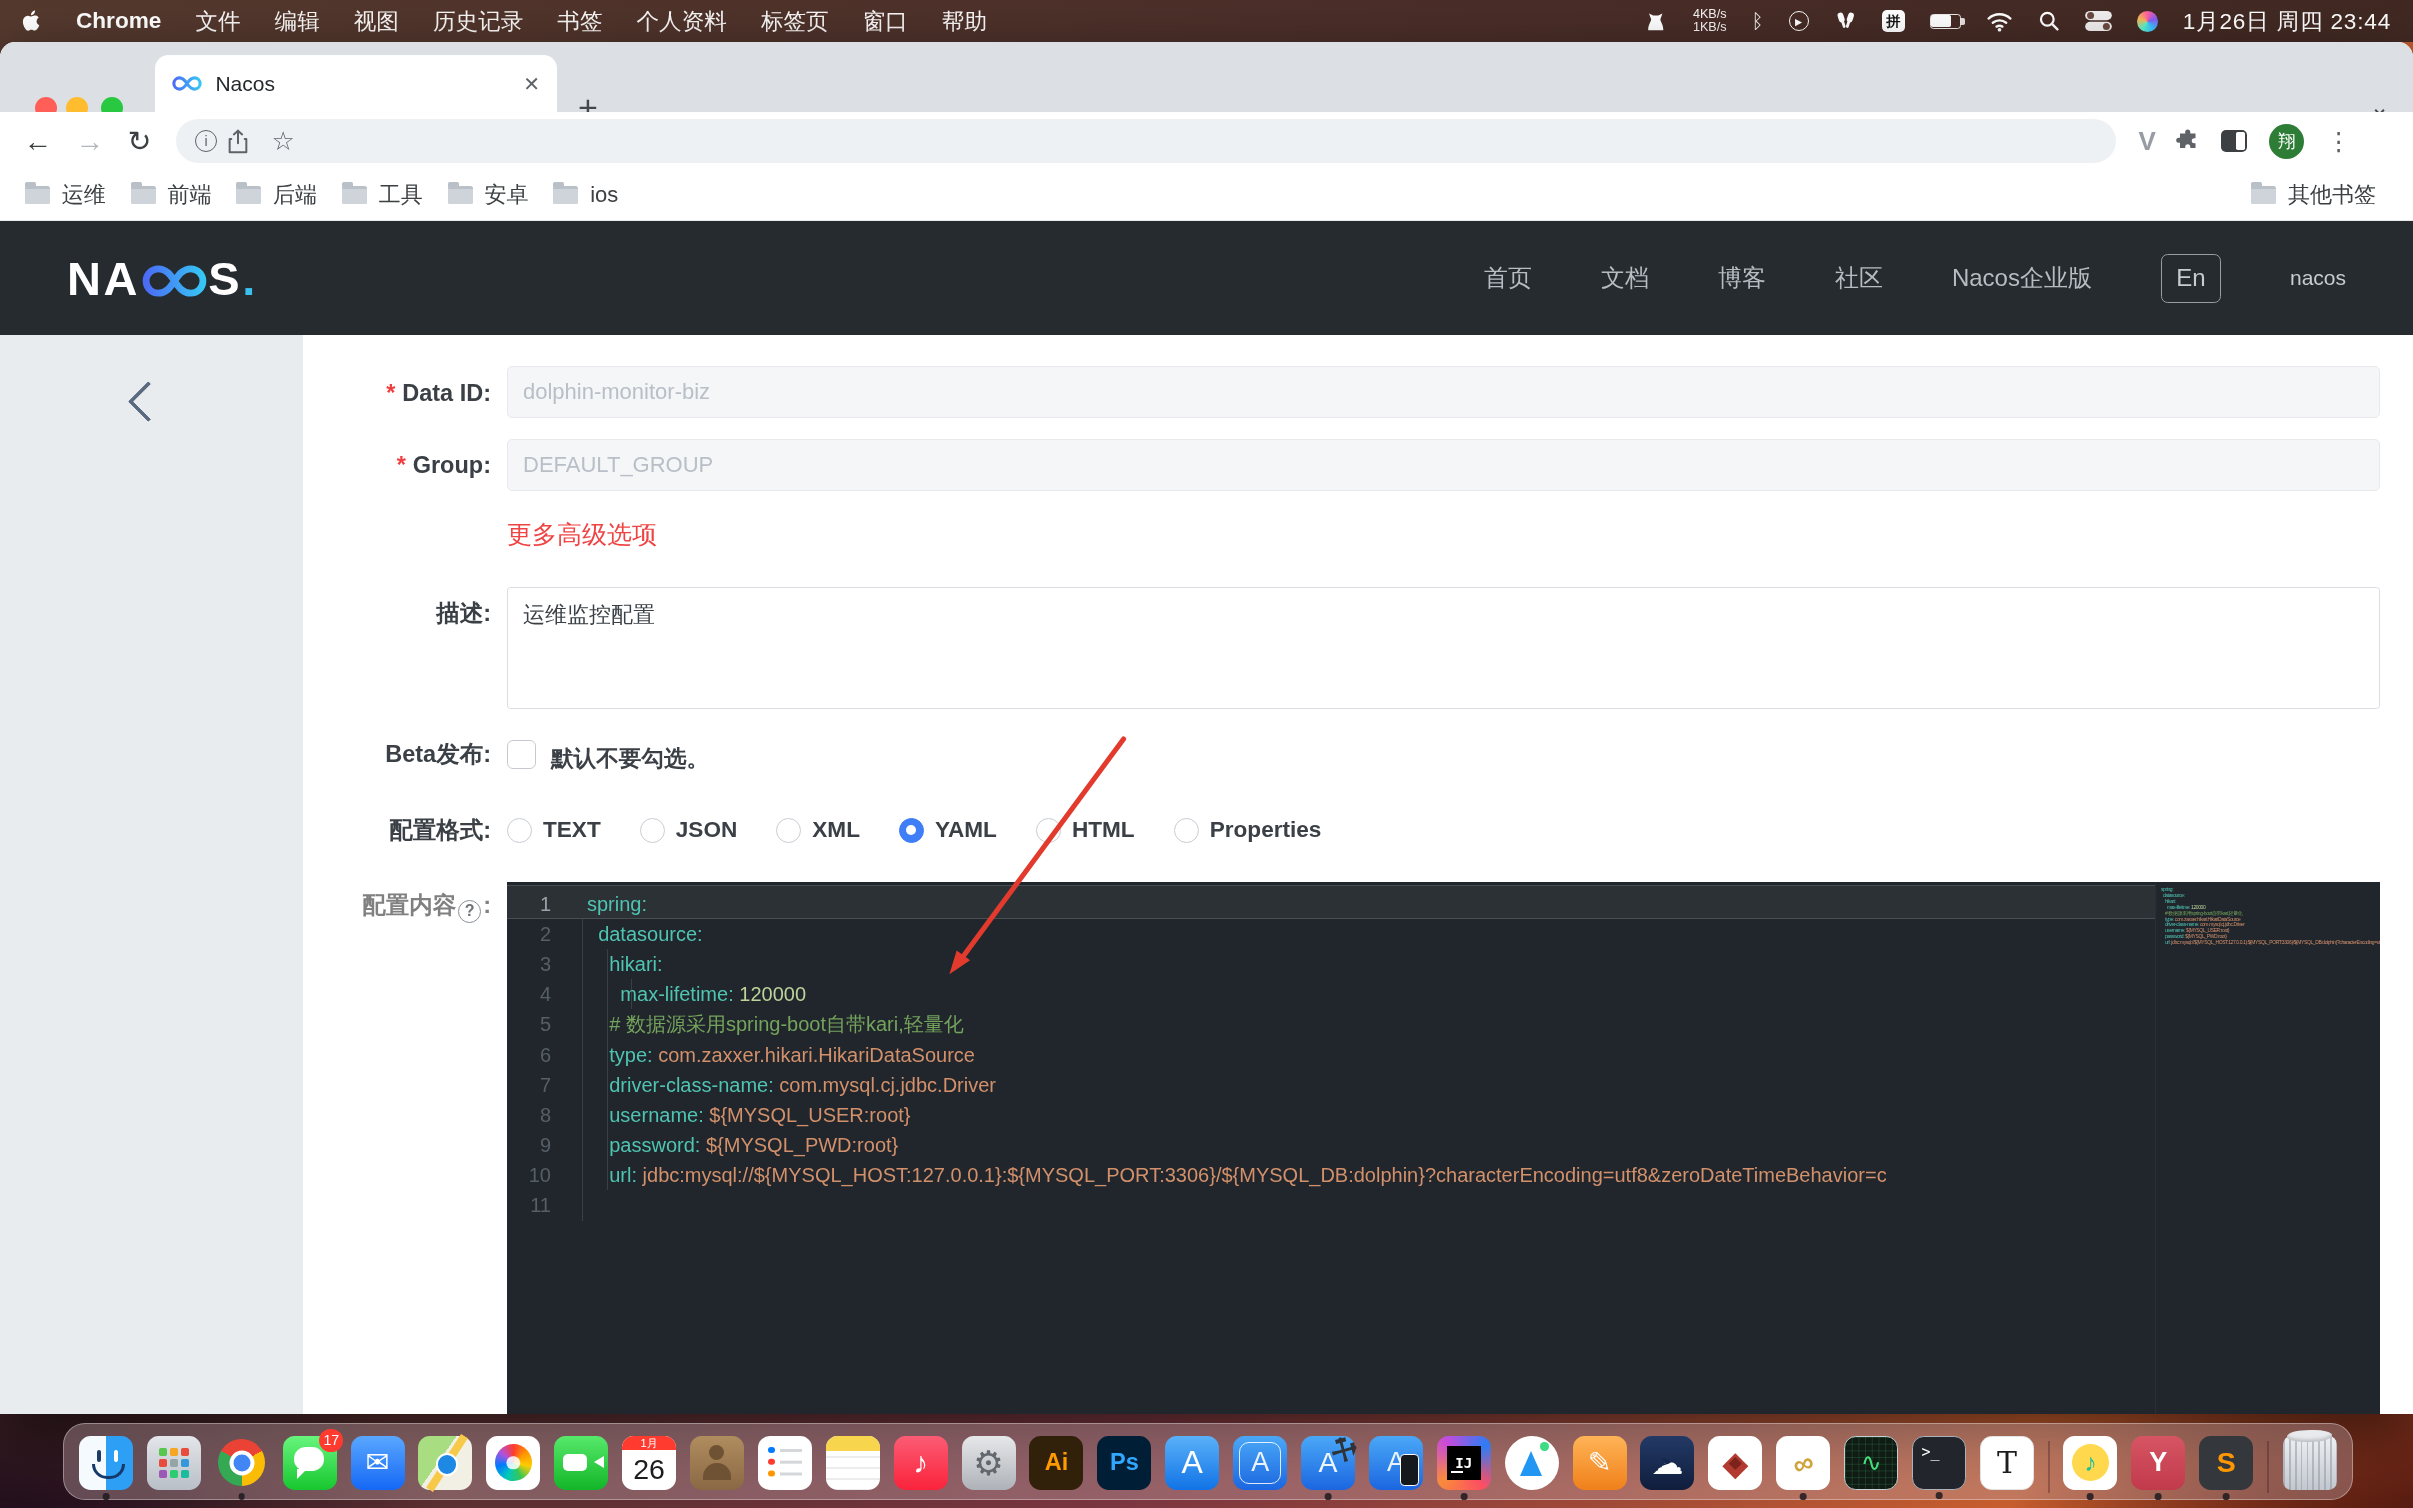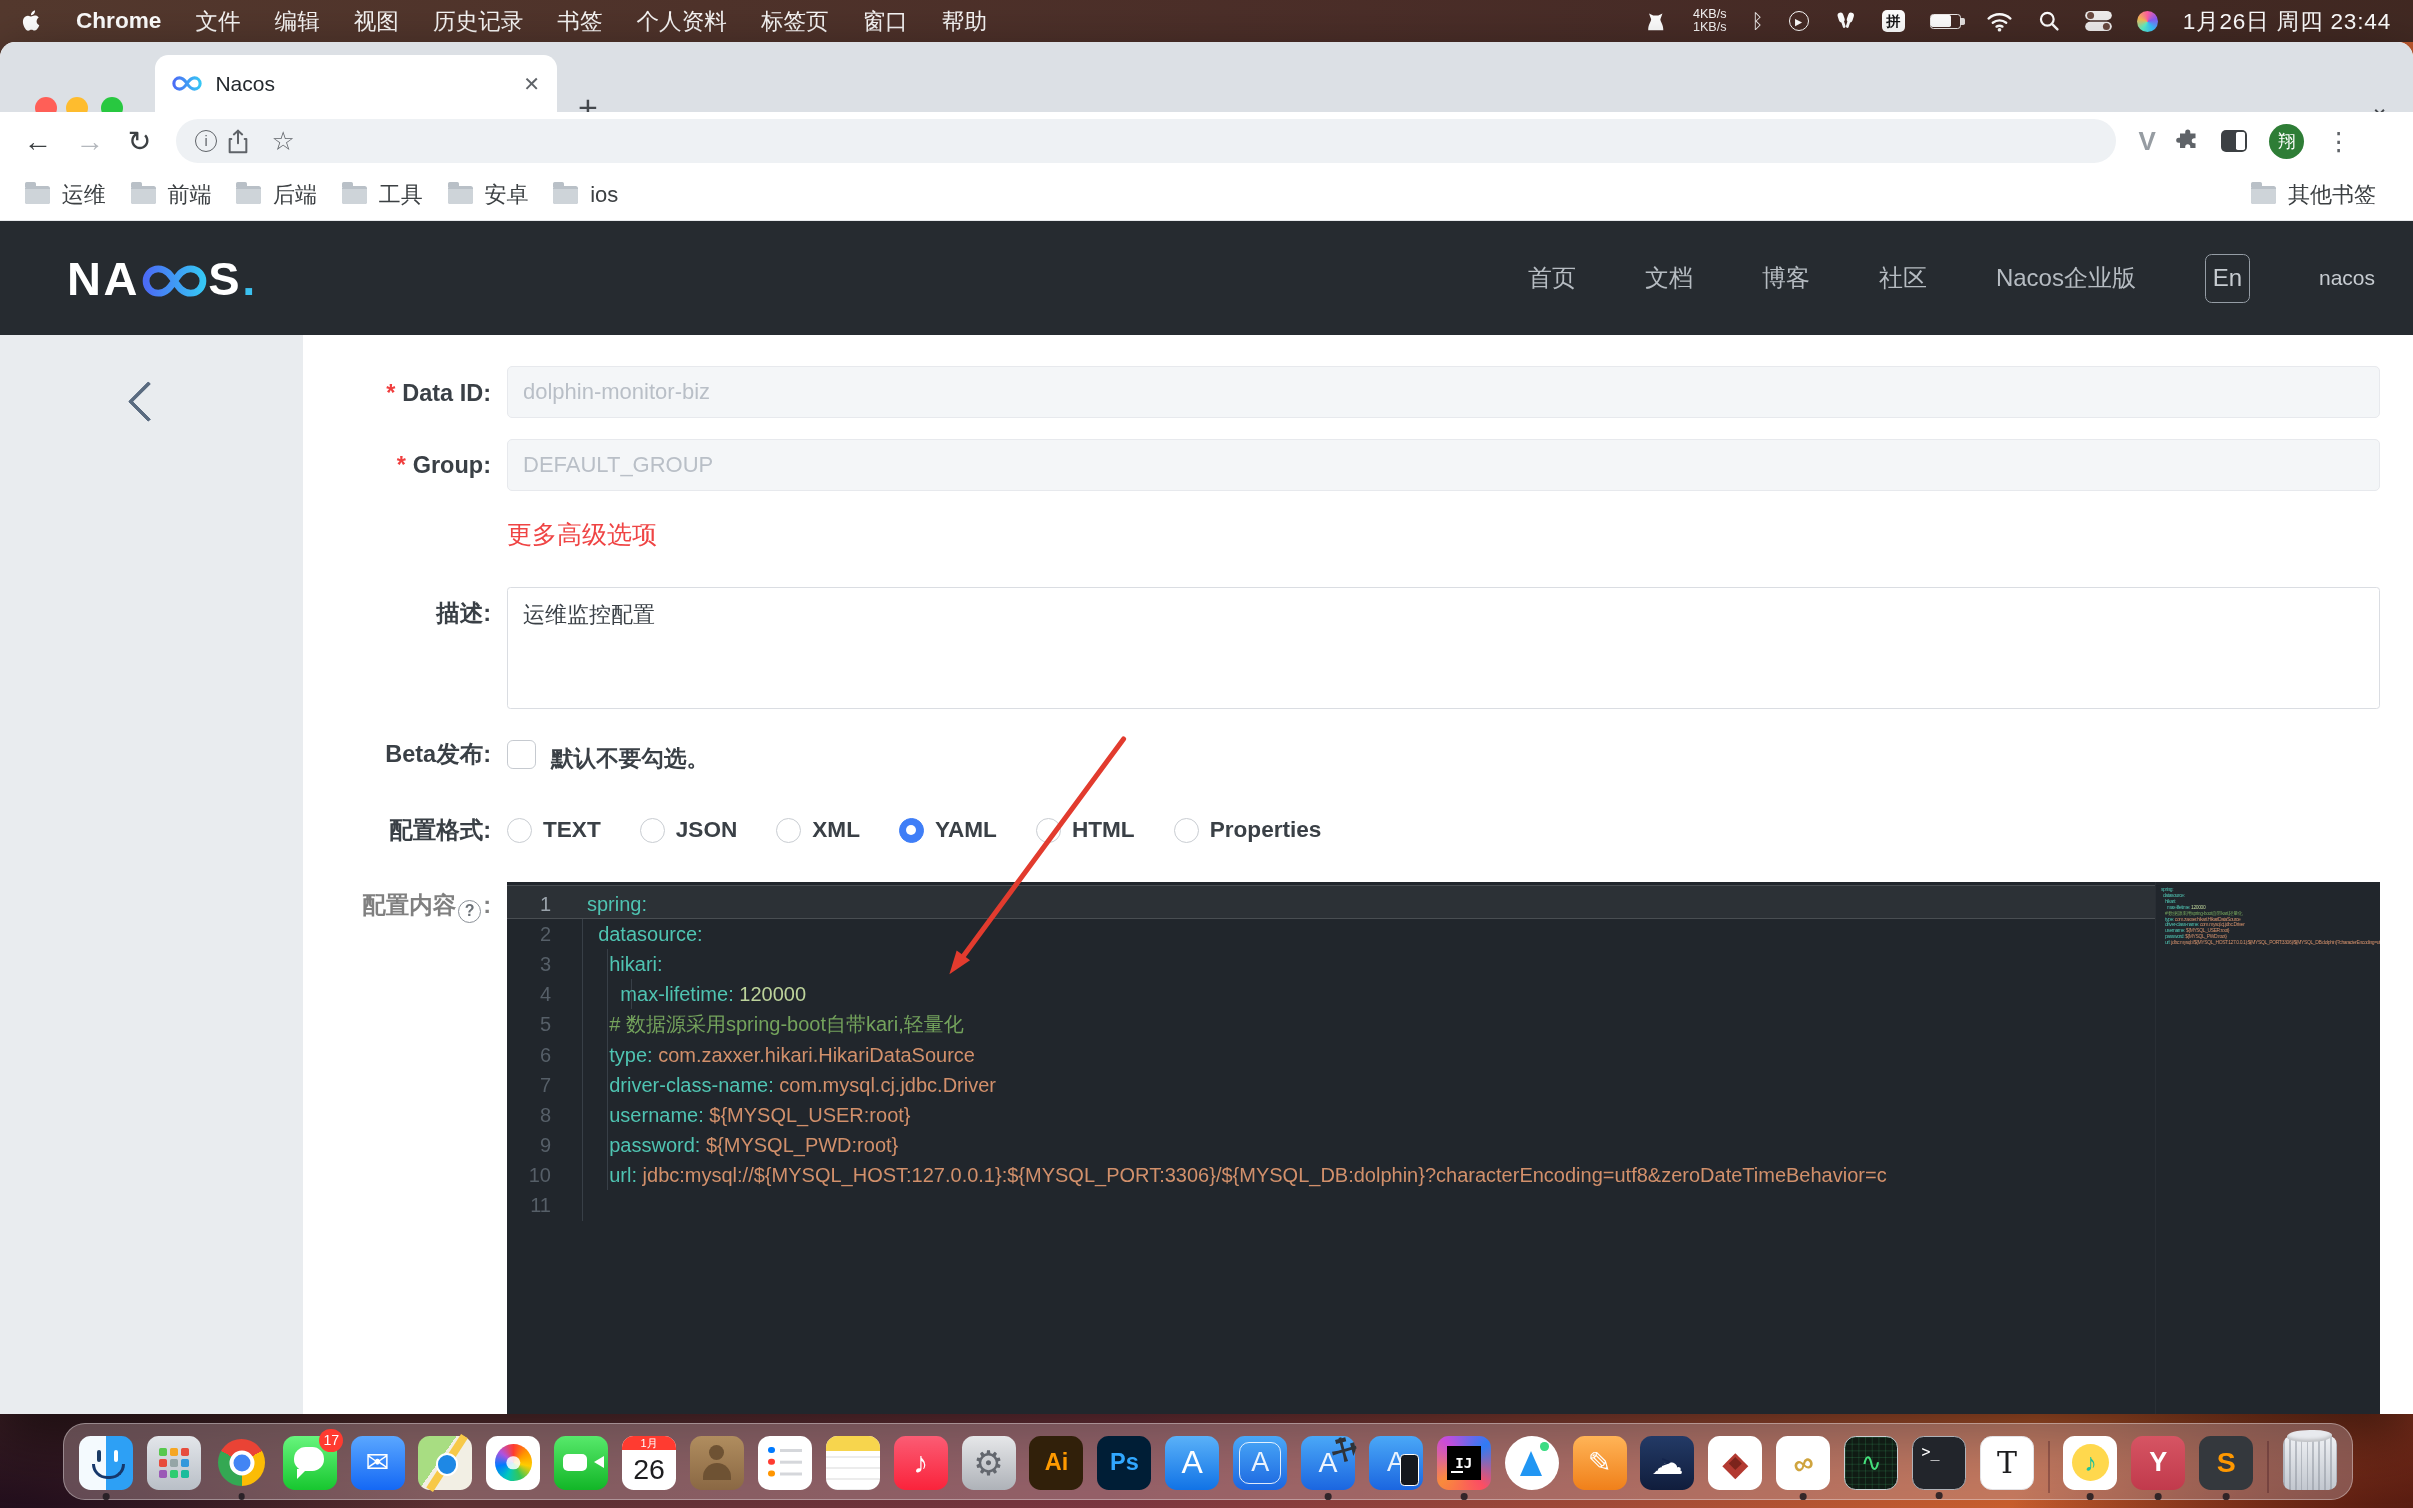--- a/index.html
+++ b/index.html
@@ -57,23 +57,23 @@
   .bfolder{width:25px;height:18.4px;background:#b9c0c7;border-radius:2.5px;position:relative;flex:none;}
   .bfolder::before{content:"";position:absolute;top:-4.2px;left:0;width:11px;height:5px;background:#b9c0c7;border-radius:1.7px 1.7px 0 0;}
   .bfolder::after{content:"";position:absolute;left:0;right:0;top:3.4px;bottom:0;background:#ced4d9;border-radius:0 0 2.5px 2.5px;}
   .blabel{font-size:22px;color:#3c4043;}
   .bother{margin-left:auto;margin-right:37px;}
   
   .nheader{position:absolute;left:0;top:179px;width:100%;height:114px;background:#262b30;display:flex;align-items:center;}
   .logo{display:flex;align-items:center;margin-left:67px;font-weight:bold;font-size:47px;color:#fff;letter-spacing:2.5px;}
   .logo .dot{color:#3bc1f0;}
   .logo svg{margin:5px 1.7px 0 1.7px;}
-  .nnav{margin-left:auto;display:flex;align-items:center;gap:69px;padding-right:38px;}
+  .nnav{margin-left:auto;display:flex;align-items:center;gap:69px;padding-right:67px;}
   .nav-item{font-size:24px;color:#b6bcc2;}
-  .lang{width:45px;height:49px;border:1.7px solid #959da5;border-radius:6.7px;color:#c7ccd1;font-size:24px;display:flex;align-items:center;justify-content:center;}
+  .lang{width:60px;height:49px;border:1.7px solid #959da5;border-radius:6.7px;color:#c7ccd1;font-size:24px;display:flex;align-items:center;justify-content:center;}
   .nuser{font-size:21px;color:#c7ccd1;}
   
   .side{position:absolute;left:0;top:293px;width:303px;height:1079px;background:#e9ecef;}
   .backchev{position:absolute;left:134px;top:345px;width:28.5px;height:28.5px;border-left:4.2px solid #5a6b80;border-bottom:4.2px solid #5a6b80;transform:rotate(45deg);border-radius:1.7px;}
   .main{position:absolute;left:303px;top:293px;width:2110px;height:1079px;background:#fff;}
   
   .flabel{position:absolute;left:168px;width:323px;text-align:right;font-size:23.5px;font-weight:600;color:#3a4046;line-height:30px;}
   .flabel .req{color:#f03e3e;margin-right:6.7px;font-weight:bold;}
   .flabel.gray{color:#808080;}
   .dis-input{position:absolute;left:507px;width:1873px;height:52px;background:#f4f6f8;border:1.7px solid #e7e9ed;border-radius:5px;font-size:22px;color:#b9bfc7;line-height:49px;padding-left:15px;}

